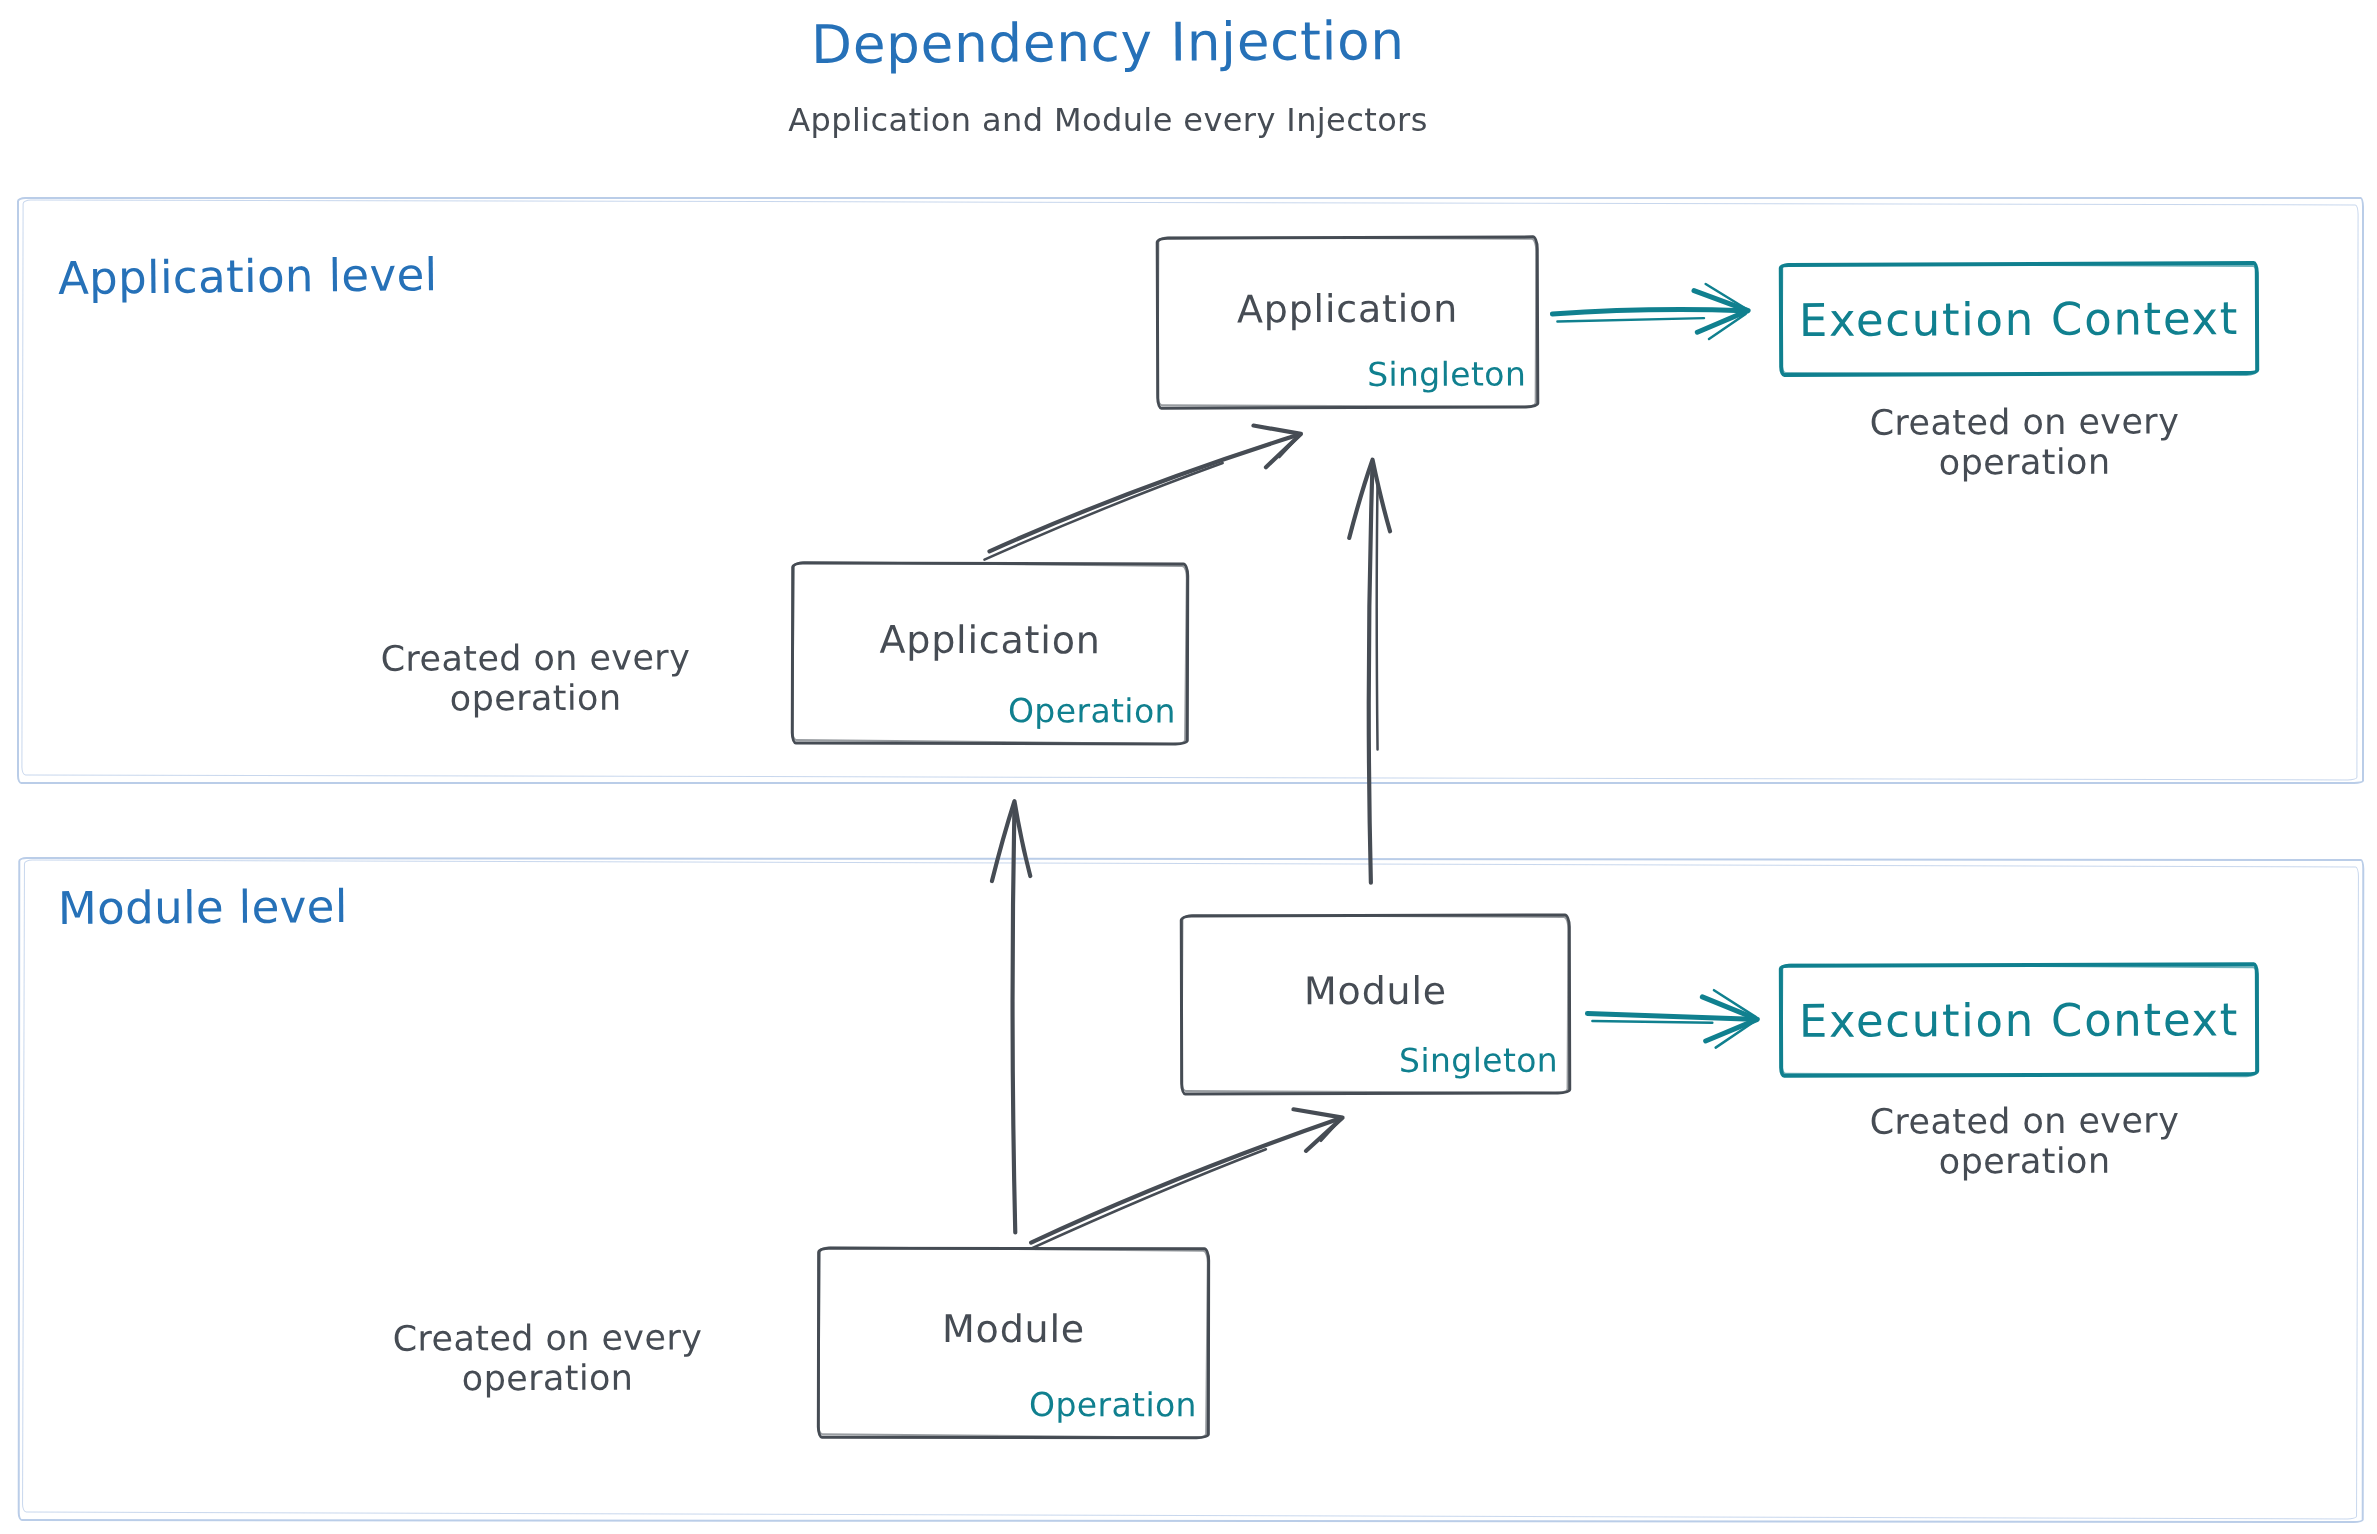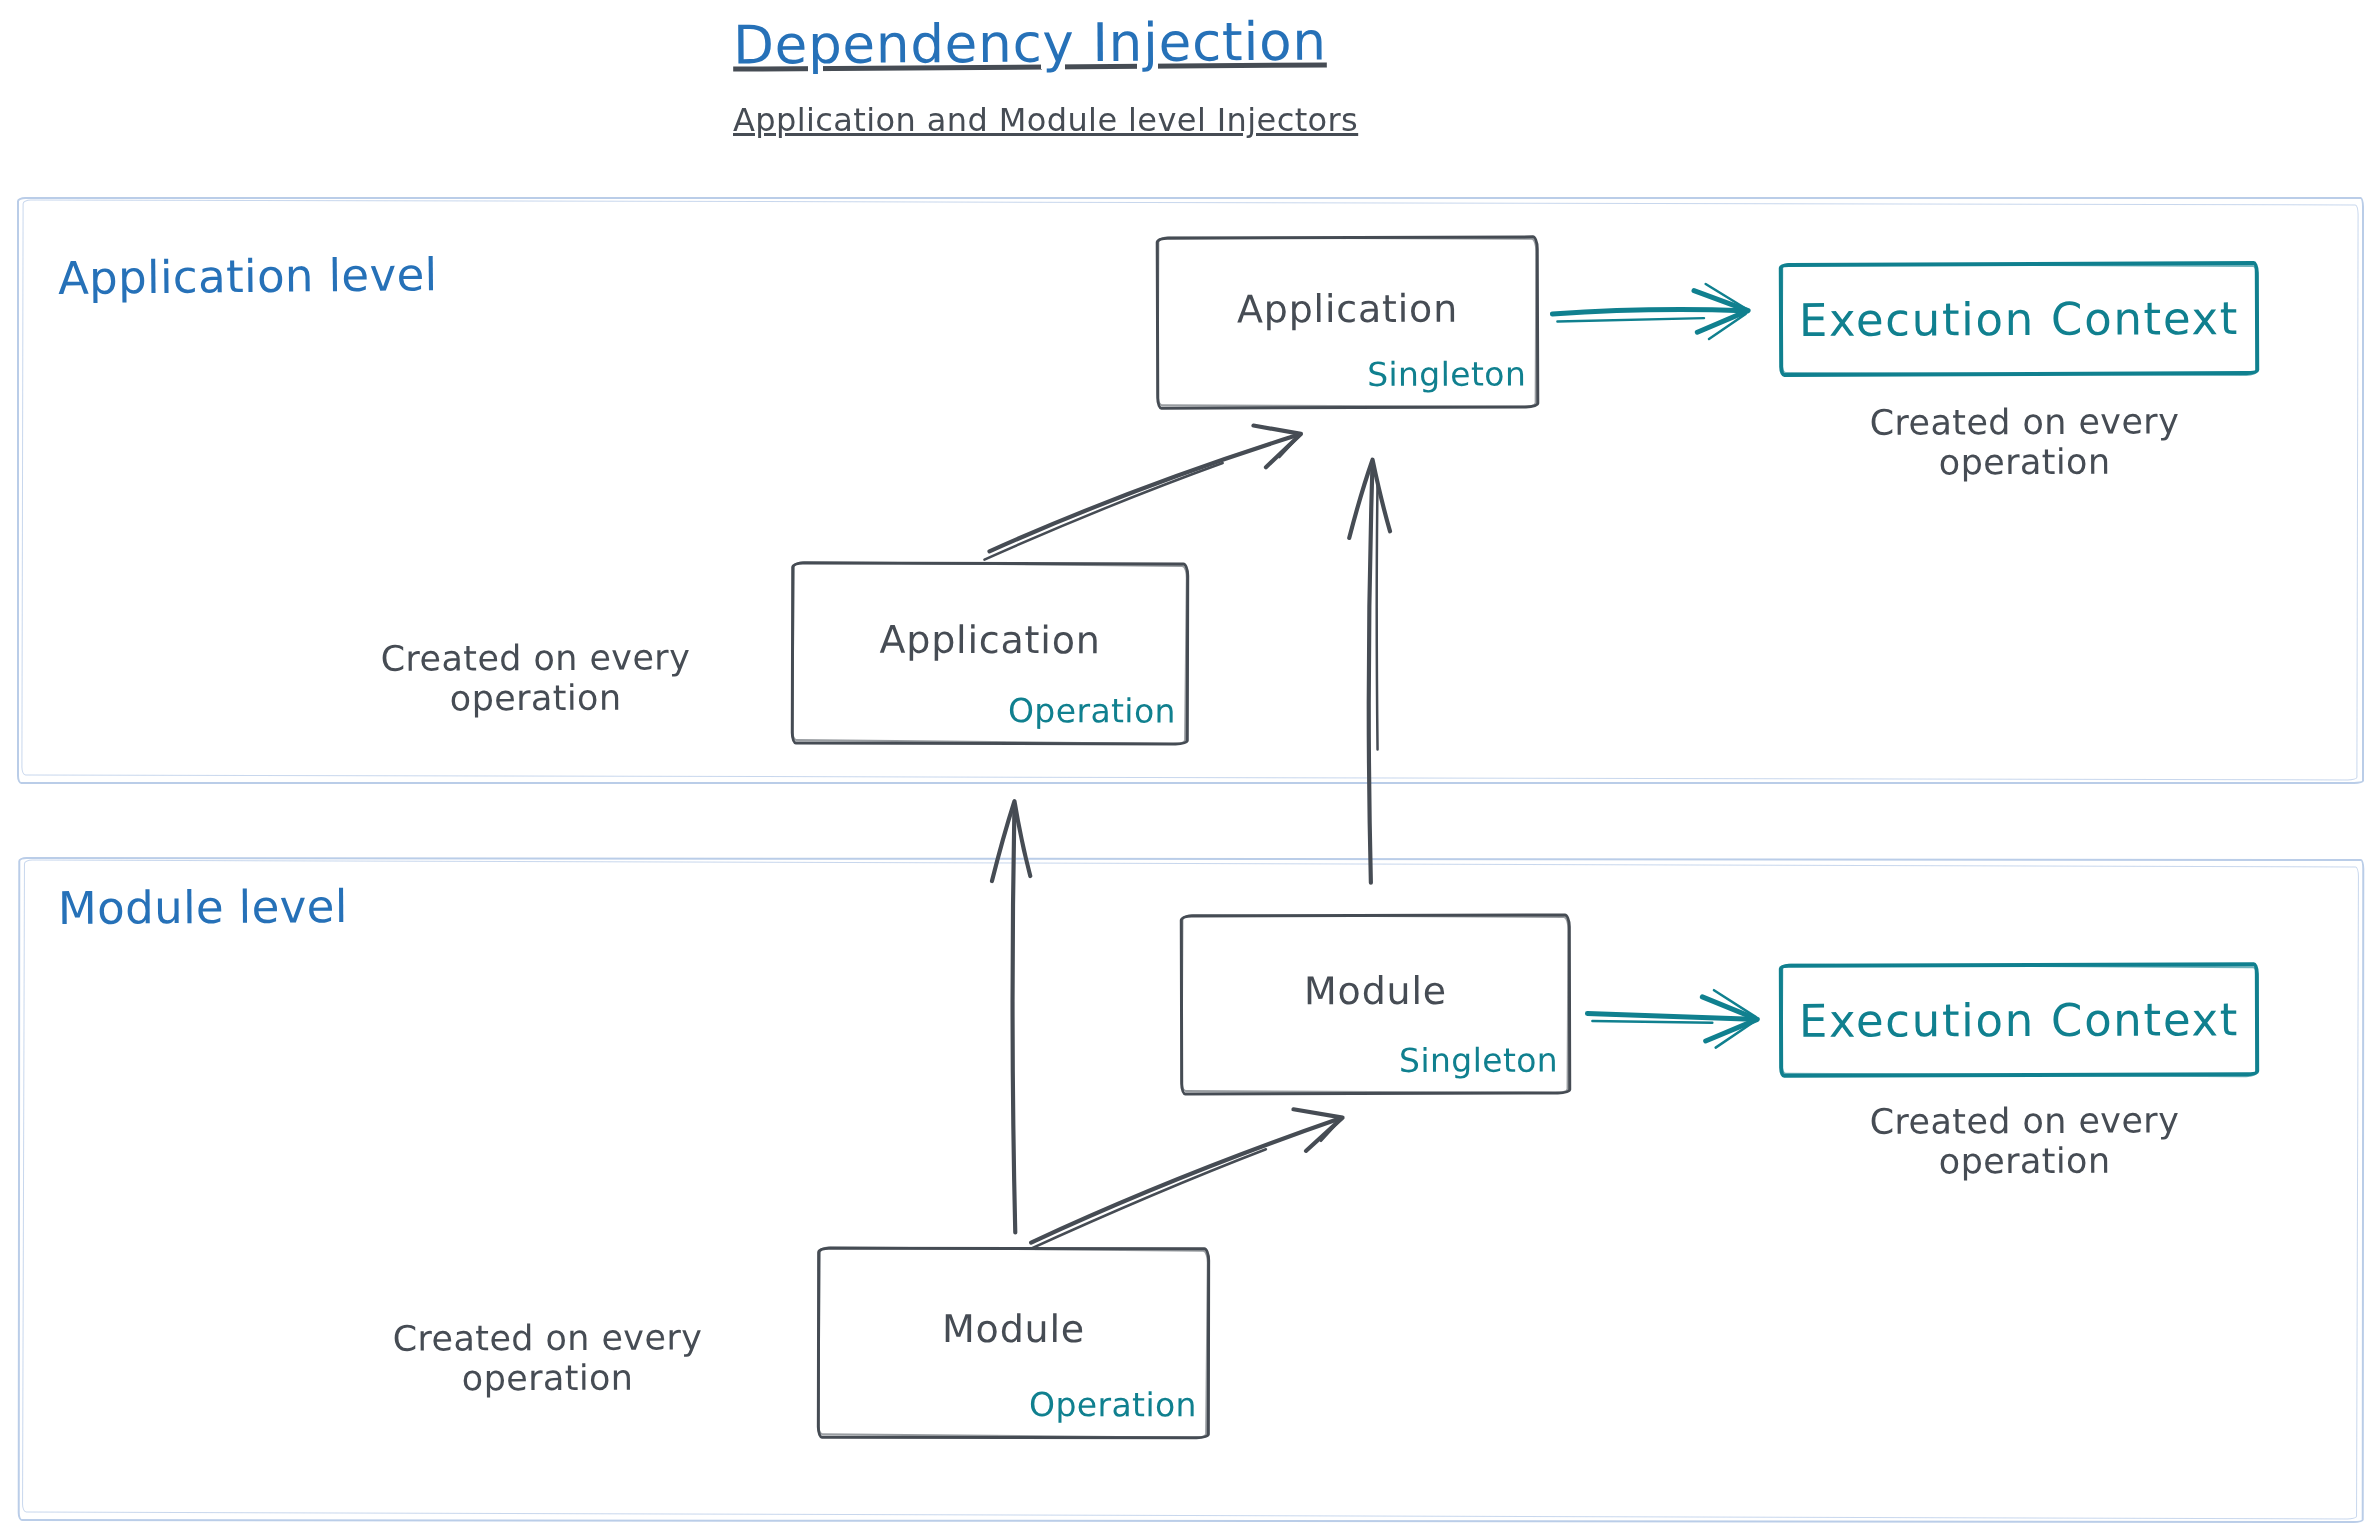--- a/index.html
+++ b/index.html
@@ -9,21 +9,21 @@
     --frame:#bacde8;      
     --paper:#ffffff;
   }
   html,body{margin:0;padding:0;background:var(--paper);}
   .canvas{
     position:relative;width:2377px;height:1534px;background:var(--paper);
     font-family:"DejaVu Sans", sans-serif;color:var(--ink);overflow:hidden;
   }
 
   
-  .header{position:absolute;left:733px;top:11.7px;width:750px;text-align:left;text-decoration:underline;}
+  .header{position:absolute;left:733px;top:11.7px;width:750px;text-align:center;}
   .title{font-size:53px;color:var(--blue);letter-spacing:0.8px;transform:rotate(-0.4deg);}
   .subtitle{margin-top:28px;font-size:32px;color:var(--ink);letter-spacing:0.4px;}
 
   
   .frame{
     position:absolute;border:2.5px solid var(--frame);background:transparent;
     border-radius:8.3px 3.3px 10px 4.2px / 4.2px 10px 3.3px 8.3px;
   }
   .frame::before{
     content:"";position:absolute;inset:3.3px;border:1.7px solid var(--frame);
@@ -81,21 +81,21 @@
   .tl{stroke:var(--teal);fill:none;stroke-linecap:round;stroke-linejoin:round;}
   .w5{stroke-width:5px;} .w6{stroke-width:6px;} .w3{stroke-width:3px;}
 </style>
 </head>
 <body>
 
 <div class="canvas">
 
   <div class="header">
     <div class="title">Dependency Injection</div>
-    <div class="subtitle">Application and Module level Injectors</div>
+    <div class="subtitle">Application and Module every Injectors</div>
   </div>
 
   <div class="frame frame-app"></div>
   <div class="frame frame-module"></div>
 
   <div class="section-label label-app">Application level</div>
   <div class="section-label label-module">Module level</div>
 
   <svg class="arrows" viewBox="0 0 2854 1842">
 

